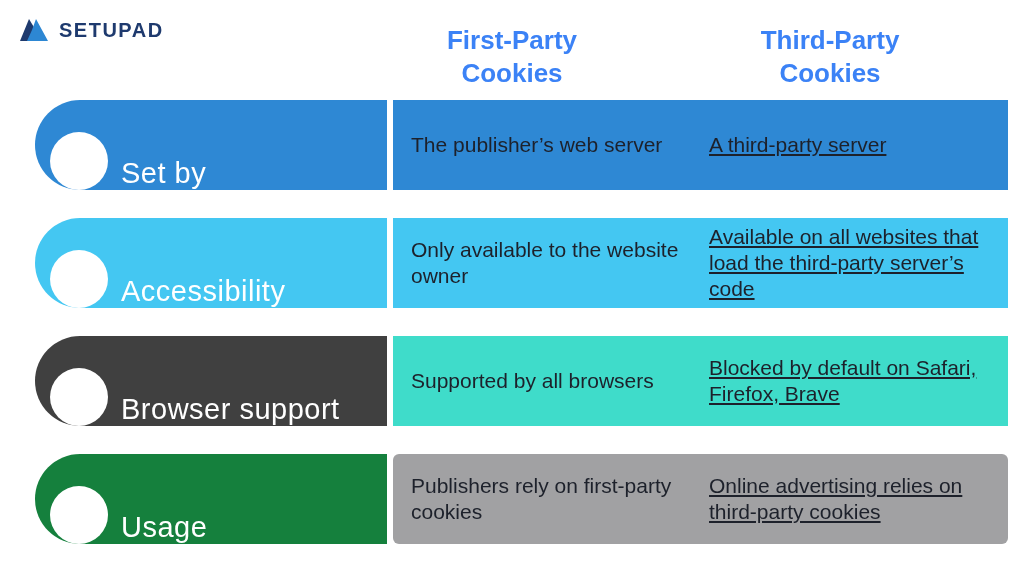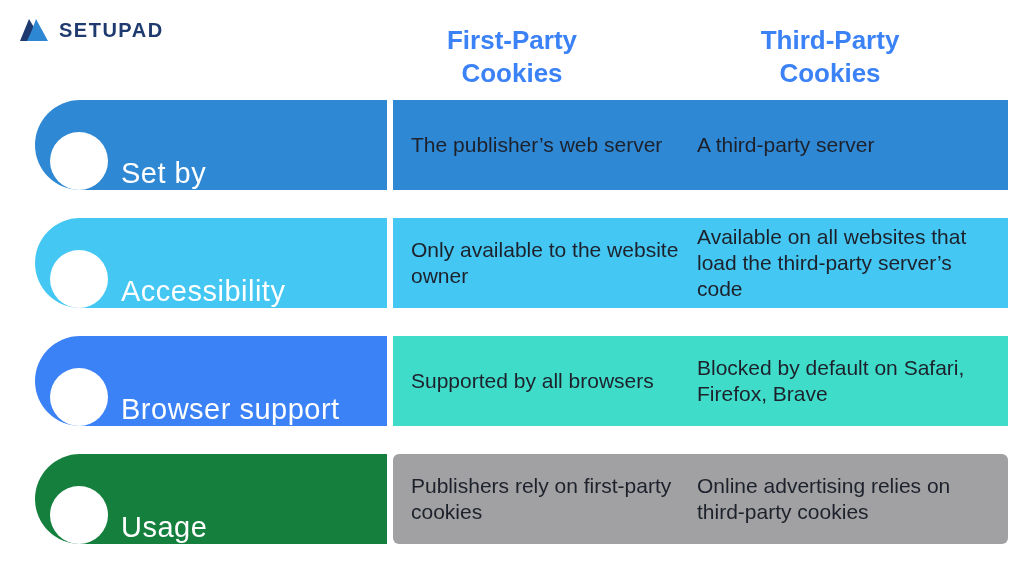--- a/index.html
+++ b/index.html
@@ -42,28 +42,28 @@
   .bullet{
     width:58px;height:58px;border-radius:50%;
     background:#ffffff;margin-left:15px;flex:none;
   }
   .pill-label{
     color:#ffffff;font-size:29px;font-weight:normal;
     margin-left:13px;letter-spacing:0.5px;white-space:nowrap;
   }
   .divider{width:6px;flex:none;background:#ffffff;}
   .content{
-    flex:1;display:flex;align-items:center;
+    flex:1;display:flex;align-items:center;gap:12px;
   }
   .cell{
     font-size:21px;font-weight:500;line-height:1.24;
     color:#1d212b;
   }
   .cell.first{width:268px;flex:none;padding:0 12px 0 18px;}
-  .cell.third{flex:1;padding:0 28px 0 6px;}
+  .cell.third{flex:1;padding:0 28px 0 6px;text-decoration:underline;}
 </style>
 </head>
 <body>
 
 <div class="canvas">
 
   <div class="logo">
     <svg class="logo-mark" viewBox="0 0 32 28">
       <polygon points="2,25 11,3 17,13 11,25" fill="#1e3a6e"></polygon>
       <polygon points="18,3 30,25 9,25 14,14" fill="#2d87d3"></polygon>
@@ -94,21 +94,21 @@
         <div class="pill-label">Accessibility</div>
       </div>
       <div class="divider"></div>
       <div class="content" style="background: rgb(68, 199, 242);">
         <div class="cell first">Only available to the website owner</div>
         <div class="cell third">Available on all websites that load the third-party server’s code</div>
       </div>
     </div>
 
     <div class="row">
-      <div class="pill" style="background: #3b82f6;">
+      <div class="pill" style="background: #404040;">
         <div class="bullet"></div>
         <div class="pill-label">Browser support</div>
       </div>
       <div class="divider"></div>
       <div class="content" style="background: rgb(63, 220, 202);">
         <div class="cell first">Supported by all browsers</div>
         <div class="cell third">Blocked by default on Safari, Firefox, Brave</div>
       </div>
     </div>
 

